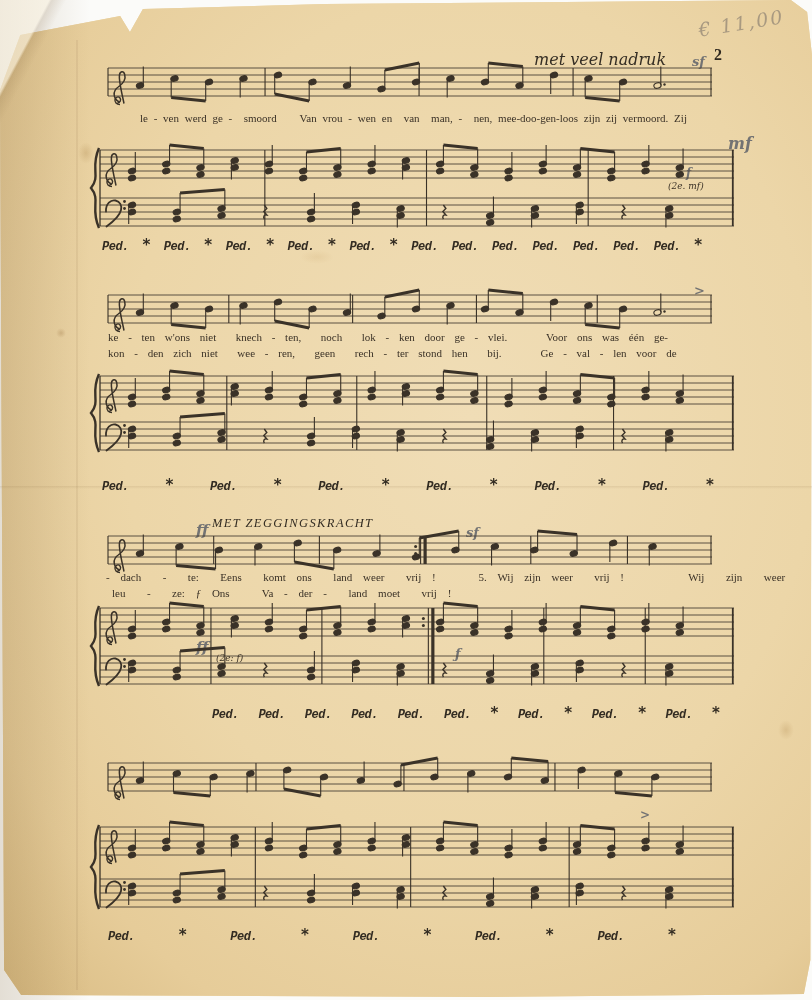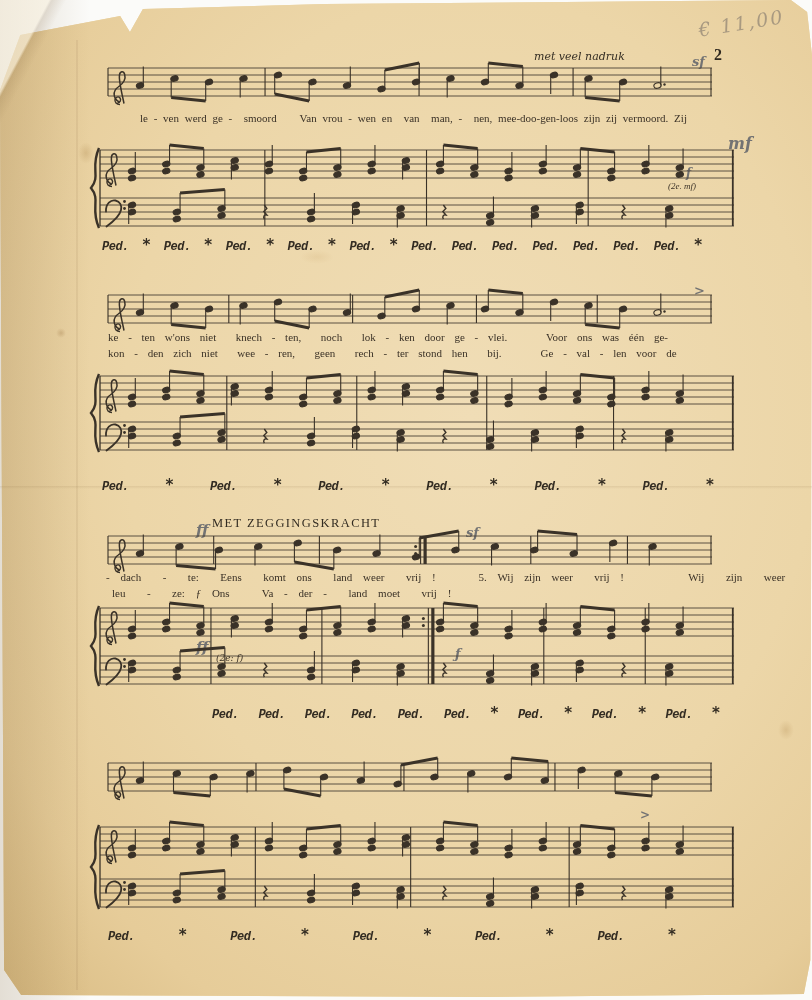--- a/index.html
+++ b/index.html
@@ -16,22 +16,22 @@
   .crease-tl{position:absolute;left:0;top:0;width:220px;height:130px;pointer-events:none;
     background:linear-gradient(118deg, rgba(250,243,226,0.6) 0 17%, rgba(120,90,50,0.14) 18%, rgba(120,90,50,0.0) 23%);}
   .fold-h{position:absolute;left:0;top:486px;width:100%;height:3px;pointer-events:none;
     background:linear-gradient(rgba(120,90,50,0.12), rgba(120,90,50,0));}
   .crease-v{position:absolute;left:76px;top:40px;width:2px;height:950px;background:rgba(120,90,50,0.09);pointer-events:none;}
   .stain{position:absolute;border-radius:50%;pointer-events:none;}
 
   .lyric{position:absolute;font-family:"Liberation Serif",serif;font-size:11px;color:#3a3126;white-space:pre;}
   .dyn{position:absolute;font-family:"DejaVu Serif",serif;font-style:italic;font-weight:700;color:#737373;}
   .small-ann{position:absolute;font-family:"DejaVu Serif",serif;font-style:italic;font-size:9px;color:#3a3126;}
-  .tempo{position:absolute;font-family:"DejaVu Serif",serif;font-style:italic;font-size:11px;color:#352e24;}
-  .heading{position:absolute;font-family:"Liberation Serif",serif;font-size:12.5px;
+  .tempo{position:absolute;font-family:"DejaVu Serif",serif;font-style:italic;font-size:16px;color:#352e24;}
+  .heading{position:absolute;font-family:"Liberation Serif",serif;font-style:italic;font-size:12.5px;
     letter-spacing:1.4px;color:#332c22;}
   .page-num{position:absolute;font-family:"Liberation Serif",serif;font-weight:700;font-size:16px;color:#2f2920;}
   .pencil{position:absolute;font-family:"DejaVu Serif",serif;font-style:italic;font-size:19px;
     color:#a89980;transform:rotate(-9deg);letter-spacing:2px;}
   .ped-row{position:absolute;display:flex;justify-content:space-between;align-items:baseline;}
   .ped-mark{font-family:Liberation Mono, monospace;font-style:italic;font-weight:700;font-size:12px;
     color:#332c22;letter-spacing:-0.5px;}
   .ped-star{font-family:"DejaVu Sans",sans-serif;font-size:15px;font-weight:700;color:#332c22;line-height:1;}
   svg.notation{position:absolute;left:0;pointer-events:none;}
 </style>
@@ -50,21 +50,21 @@
   <div class="stain" style="left:300px;top:250px;width:34px;height:14px;background:radial-gradient(rgba(190,150,90,0.15),transparent 70%);"></div>
 
   <div class="pencil" style="left:698px;top:12px;">€ 11,00</div>
   <div class="page-num" style="left:714px;top:46px;">2</div>
   <div class="tempo" style="left:534px;top:50px;">met veel nadruk</div>
   <div class="dyn" style="left:692px;top:54px;font-size:13px;">sf</div>
 
   <div class="lyric" style="left:108px;top:112px;word-spacing:3px;margin-left:32px;">le - ven werd ge -  smoord    Van vrou - wen en  van  man, -  nen, mee-doo-gen-loos zijn zij vermoord. Zij</div>
   <div class="dyn" style="left:728px;top:134px;font-size:16px;">mf</div>
   <div class="dyn" style="left:686px;top:166px;font-size:12px;">f</div>
-  <div class="small-ann" style="left:668px;top:181px;font-family:Liberation Serif, serif;">(2e. mf)</div>
+  <div class="small-ann" style="left:668px;top:181px;">(2e. mf)</div>
   <div class="ped-row" style="left:102px;top:238px;width:600px;">
       <span class="ped-mark">Ped.</span>
       <span class="ped-star">*</span>
       <span class="ped-mark">Ped.</span>
       <span class="ped-star">*</span>
       <span class="ped-mark">Ped.</span>
       <span class="ped-star">*</span>
       <span class="ped-mark">Ped.</span>
       <span class="ped-star">*</span>
       <span class="ped-mark">Ped.</span>

